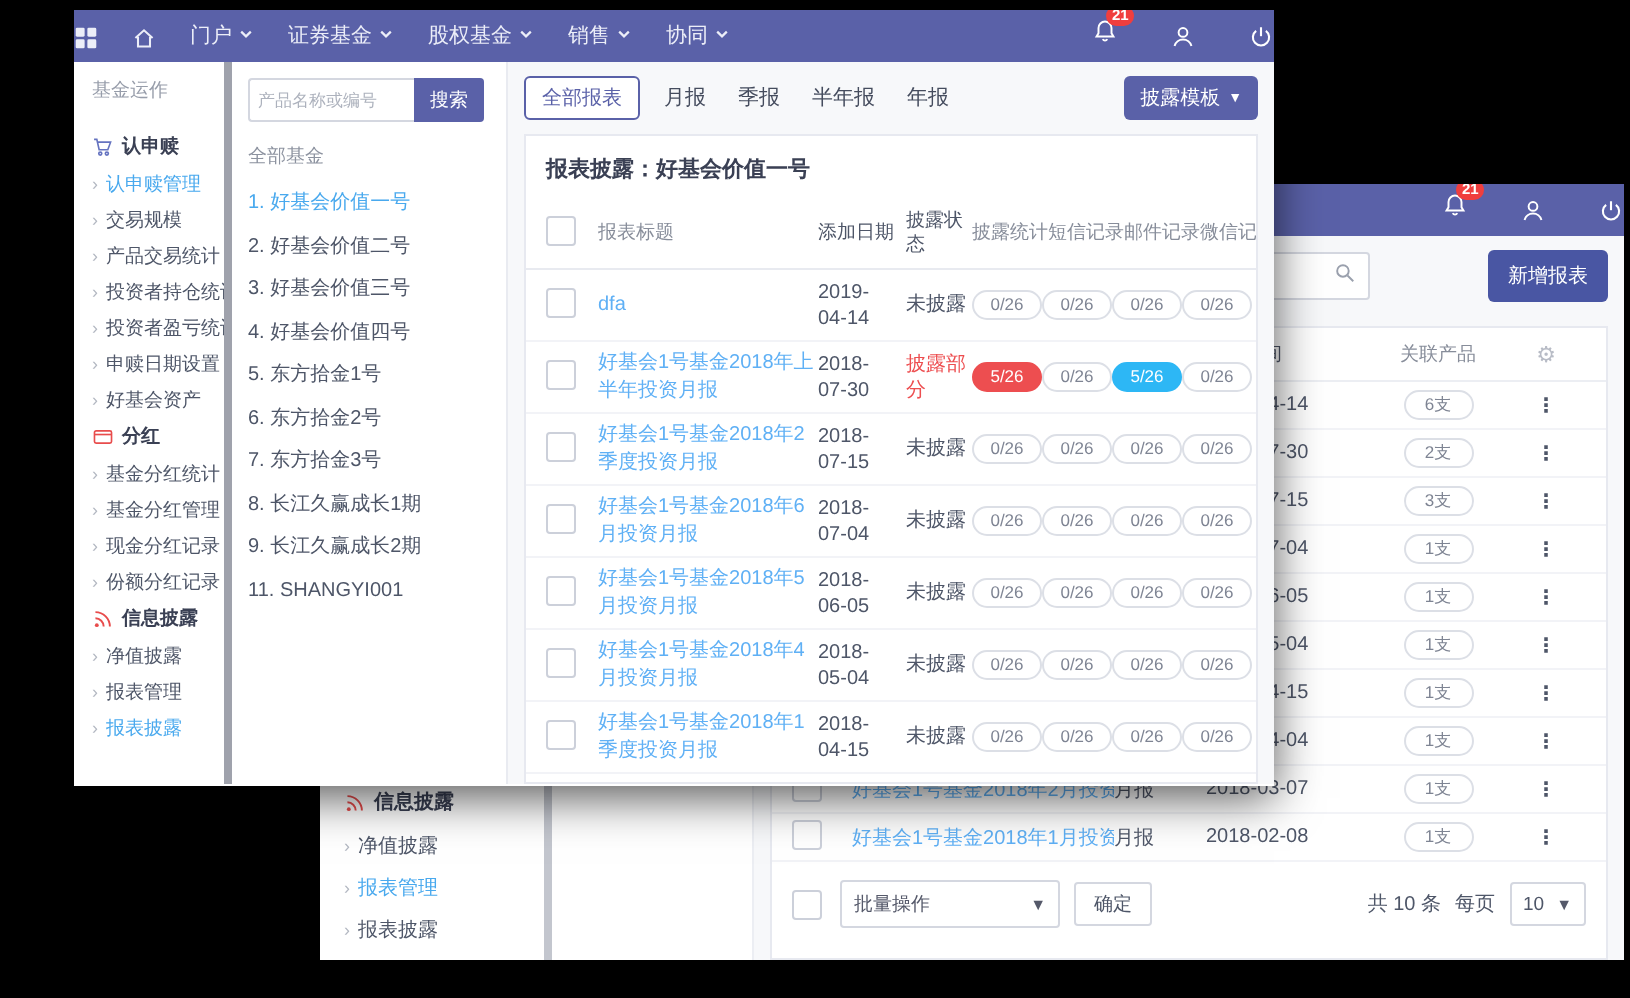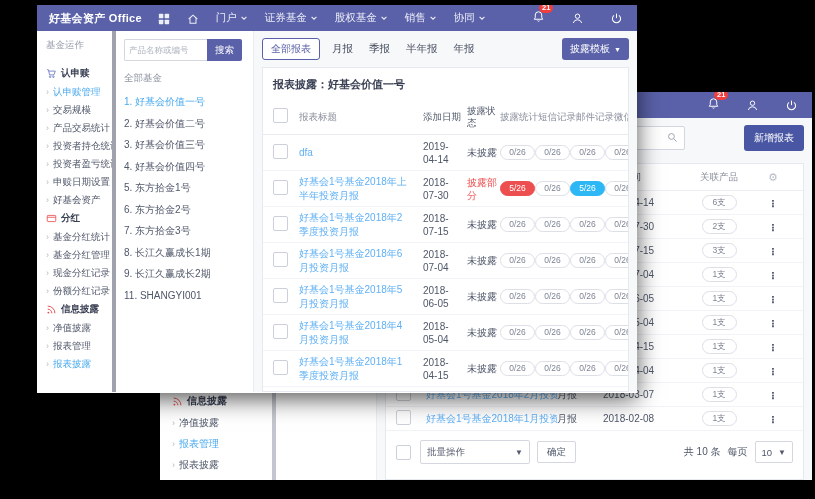--- a/index.html
+++ b/index.html
@@ -12,21 +12,21 @@
   .window{position:absolute;background:#fff;box-shadow:0 6px 22px rgba(0,0,0,.65);overflow:hidden}
   .front{left:37px;top:5px;width:600px;height:388px;z-index:2}
   .back{left:160px;top:92px;width:652px;height:388px;z-index:1}
 
   
   .topbar{height:26px;background:#5a61a8;display:flex;align-items:center;color:#fff;flex-shrink:0}
   .tb-title{font-size:11px;font-weight:bold;padding:0 16px 0 12px;letter-spacing:.3px;white-space:nowrap}
   .tb-menus{display:flex;align-items:flex-end;gap:17px;font-size:10.5px;color:#eceef8}
   .tb-menu{display:flex;align-items:center;gap:3px;cursor:default;white-space:nowrap}
   .tb-iconbtn{display:flex;align-items:center}
-  .tb-right{margin-left:auto;display:flex;align-items:center;gap:26px;padding-right:14px}
+  .tb-right{margin-left:auto;display:flex;align-items:center;gap:26px;}
   .bell-wrap{position:relative;display:flex}
   .badge{position:absolute;top:-6px;left:7px;background:#f03e3e;color:#fff;font-size:7.5px;
          line-height:10px;padding:0 3px;border-radius:6px;font-weight:bold}
 
   
   .f-body{display:flex;height:361px}
   .f-sidebar{width:66px;flex-shrink:0;padding:8px 0 0 9px;font-size:9.5px;color:#4e5668;overflow:hidden}
   .f-side-header{color:#979daa;margin-bottom:12px;font-size:9.5px}
   .side-section{display:flex;align-items:center;gap:4px;height:19px;font-weight:bold;color:#3a4054;white-space:nowrap}
   .side-item{display:flex;align-items:center;gap:4px;height:18px;color:#4e5668;cursor:default;white-space:nowrap}
@@ -55,21 +55,21 @@
     padding:3px 8px;font-size:10px;margin-right:12px}
   .template-btn{margin-left:auto;background:#5a61a8;color:#fff;border:none;border-radius:3px;
     font-size:10px;padding:4px 8px;display:flex;align-items:center;gap:4px;font-family:inherit;cursor:pointer;white-space:nowrap}
   .card{background:#fff;border:1px solid #e7e9f0;margin:2px 8px 0 8px;flex:1;overflow:hidden}
   .card-title{font-size:11px;font-weight:bold;color:#3a4054;padding:9px 10px 8px 10px}
   .thead,.ft-row{display:flex;align-items:center;padding:0 10px}
   .thead{min-height:34px;border-bottom:1px solid #e8eaf0;color:#878d9a;font-size:9.5px;line-height:1.25}
   .ft-row{min-height:35px;border-bottom:1px solid #f2f3f7;font-size:10px}
   .c-check{width:26px;flex-shrink:0}
   .checkbox{width:13px;height:13px;border:1px solid #ccd0da;border-radius:2px;background:#fff;display:inline-block}
-  .c-title{width:108px;flex-shrink:0;padding-right:16px;line-height:1.35}
+  .c-title{width:108px;flex-shrink:0;padding-right:2px;line-height:1.35}
   .ft-row .c-title{color:#5fb0f5;cursor:pointer}
   .c-date{width:44px;flex-shrink:0;color:#4e5668;white-space:pre-line;line-height:1.3}
   .c-status{width:33px;flex-shrink:0;color:#4e5668;line-height:1.3}
   .c-status.red{color:#ed4e50}
   .c-stat{flex:1;text-align:center}
   .thead .c-stat{white-space:nowrap}
   .pill{display:inline-block;min-width:23px;padding:2.5px 5px;border:1px solid #dcdfe6;border-radius:10px;
     font-size:8.5px;color:#7e8493;background:#fff;line-height:1}
   .pill.red{background:#ed4e50;border-color:#ed4e50;color:#fff}
   .pill.blue{background:#2db7f5;border-color:#2db7f5;color:#fff}
@@ -283,21 +283,20 @@
             </div>
           </div>
         </div>
       </div>
     </main>
   </div>
 </section>
 
 <section class="window front">
   <div class="topbar">
-    <div class="tb-title">好基会资产 Office</div>
     <div class="tb-menus" id="front-menus">
       <span class="tb-iconbtn js-icon">
           <svg width="12" height="12" viewBox="0 0 14 14" fill="currentColor">
             <rect x="1" y="1" width="5.2" height="5.2" rx="0.8"></rect>
             <rect x="7.8" y="1" width="5.2" height="5.2" rx="0.8"></rect>
             <rect x="1" y="7.8" width="5.2" height="5.2" rx="0.8"></rect>
             <rect x="7.8" y="7.8" width="5.2" height="5.2" rx="0.8"></rect>
           </svg>
         </span>
       <span class="tb-iconbtn js-icon">

